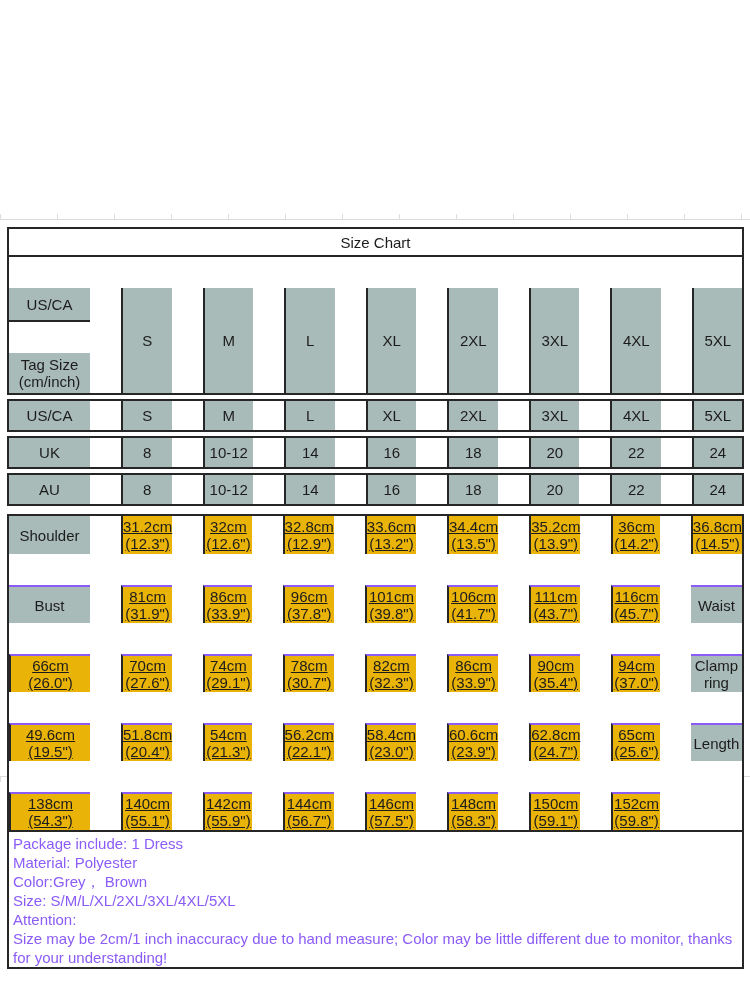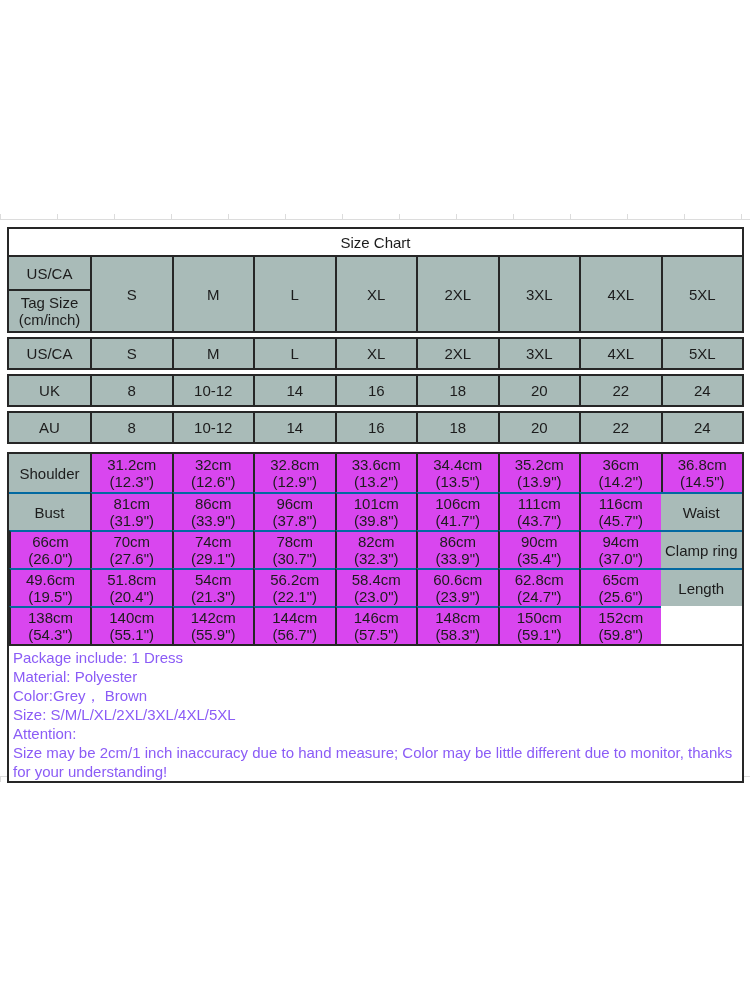--- a/index.html
+++ b/index.html
@@ -14,30 +14,30 @@
     background:repeating-linear-gradient(to right,#dcdcdc 0 1px,transparent 1px 57px);
   }
   .gridline-bottom{
     position:absolute;left:0;top:776px;width:750px;height:5px;
     border-top:1px solid #dcdcdc;
     background:repeating-linear-gradient(to right,#dcdcdc 0 1px,transparent 1px 57px);
   }
   .size-table{position:absolute;left:7px;top:227px;width:737px;}
   .grid{
     display:grid;grid-template-columns:81px repeat(8,1fr);
-    border:2px solid #262626;background:#ffffff;box-sizing:border-box;
+    border:2px solid #262626;background:#ffffff;box-sizing:border-box;gap:31px;
   }
   .cell{
     display:flex;align-items:center;justify-content:center;
     background:#a9bbb8;font-size:15px;line-height:17px;text-align:center;
     box-sizing:border-box;color:#1c1c1c;
   }
-  .cell.white{background:#d946ef;}
+  .cell.white{background:#eab308;text-decoration:underline;}
   .bl{border-left:2px solid #262626;}
-  .bt{border-top:2px solid #0369a1;}
+  .bt{border-top:2px solid #8b5cf6;}
   .two{flex-direction:column;}
   .two span{display:block;line-height:17px;}
   
   .blockA{grid-template-rows:28px 34px 40px;}
   .title-cell{grid-column:1/-1;grid-row:1;background:#ffffff;border-bottom:2px solid #262626;}
   .usca-hdr{grid-column:1;grid-row:2;border-bottom:2px solid #262626;}
   .tag-hdr{grid-column:1;grid-row:3;}
   .szcell{grid-row:2/span 2;}
   .blockA .szcell:nth-child(4){grid-column:2;}
   .blockA .szcell:nth-child(5){grid-column:3;}

